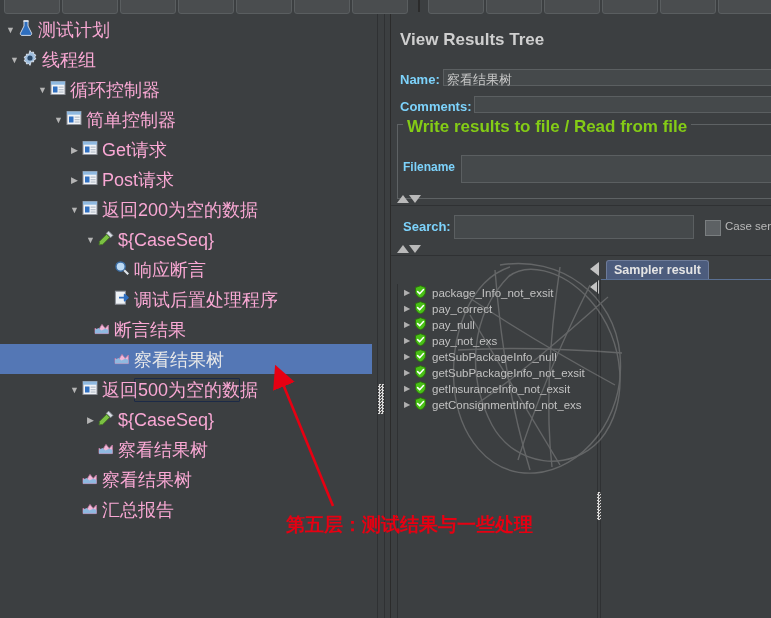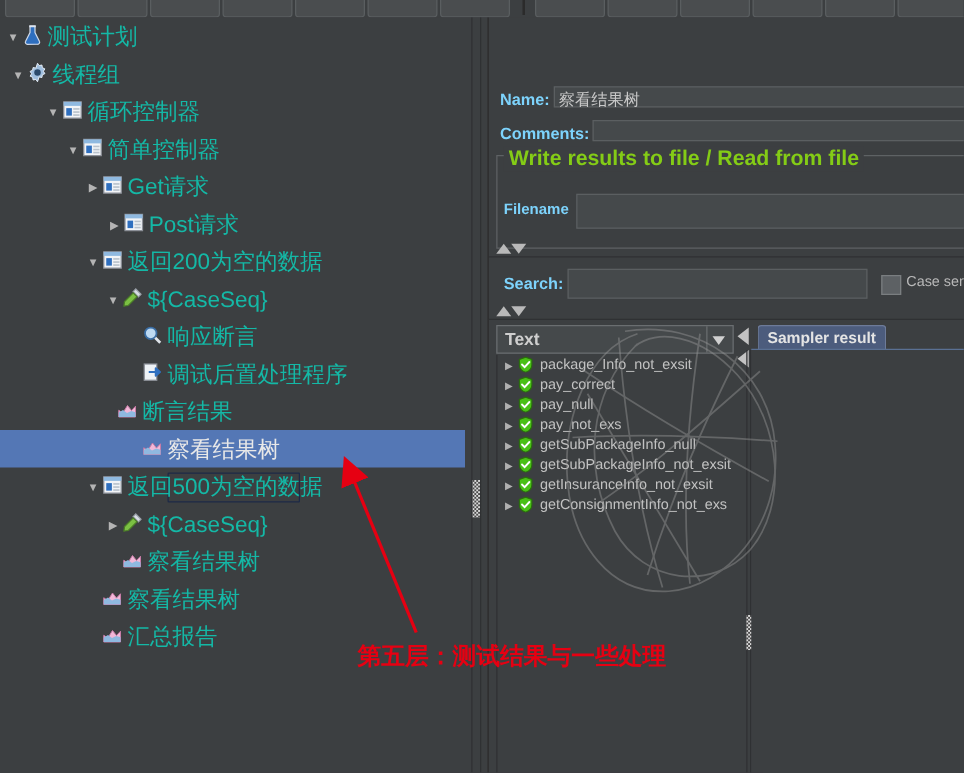--- a/index.html
+++ b/index.html
@@ -17,21 +17,21 @@
   
   #left-panel{position:absolute;left:0;top:14px;width:372px;height:604px;
               background:#3c3f41;overflow:hidden;}
   #tree{position:absolute;left:0;top:0;width:372px;height:604px;}
   .node{position:relative;height:30px;line-height:30px;white-space:nowrap;}
   .node .twisty{display:inline-block;width:13px;text-align:center;color:#b4b4b4;
                 font-size:9px;vertical-align:middle;}
   .node .twisty.empty{visibility:hidden;}
   .node .ico{display:inline-block;width:18px;height:18px;vertical-align:-4px;
              margin-right:3px;position:relative;}
-  .node .lbl{font-size:18px;color:#14b8a6;vertical-align:middle;letter-spacing:0px;}
+  .node .lbl{font-size:18px;color:#f9a8d4;vertical-align:middle;letter-spacing:0px;}
   .node.selected{background:#5477b5;}
   .node.selected .lbl{color:#e8e8e8;}
   .sel-box{position:absolute;border:1px solid #1c2a47;border-radius:1px;
            pointer-events:none;}
 
   
   #splitter{position:absolute;left:372px;top:14px;width:18px;height:604px;
             background:#3c3f41;}
   #splitter .line{position:absolute;left:5px;top:0;width:1px;height:604px;background:#2f3133;}
   #splitter .line2{position:absolute;left:12px;top:0;width:1px;height:604px;background:#2f3133;}
@@ -159,21 +159,21 @@
             <rect x="9.6" y="12.4" width="5" height="1.3" fill="#b9c2cc"></rect>
           </svg></span><span class="lbl">简单控制器</span></div>
       <div class="node" style="padding-left: 68px;"><span class="twisty">▶</span><span class="ico"><svg width="18" height="18" viewBox="0 0 18 18">
             <rect x="2" y="2.5" width="14" height="13" fill="#f2f4f7" stroke="#8d9199"></rect>
             <rect x="2" y="2.5" width="14" height="3.2" fill="#8fb9e0"></rect>
             <rect x="4" y="7.5" width="4.5" height="6" fill="#2f6fbf"></rect>
             <rect x="9.6" y="7.5" width="5" height="1.3" fill="#b9c2cc"></rect>
             <rect x="9.6" y="10" width="5" height="1.3" fill="#b9c2cc"></rect>
             <rect x="9.6" y="12.4" width="5" height="1.3" fill="#b9c2cc"></rect>
           </svg></span><span class="lbl">Get请求</span></div>
-      <div class="node" style="padding-left: 68px; margin-left: 17px;"><span class="twisty">▶</span><span class="ico"><svg width="18" height="18" viewBox="0 0 18 18">
+      <div class="node" style="padding-left: 68px;"><span class="twisty">▶</span><span class="ico"><svg width="18" height="18" viewBox="0 0 18 18">
             <rect x="2" y="2.5" width="14" height="13" fill="#f2f4f7" stroke="#8d9199"></rect>
             <rect x="2" y="2.5" width="14" height="3.2" fill="#8fb9e0"></rect>
             <rect x="4" y="7.5" width="4.5" height="6" fill="#2f6fbf"></rect>
             <rect x="9.6" y="7.5" width="5" height="1.3" fill="#b9c2cc"></rect>
             <rect x="9.6" y="10" width="5" height="1.3" fill="#b9c2cc"></rect>
             <rect x="9.6" y="12.4" width="5" height="1.3" fill="#b9c2cc"></rect>
           </svg></span><span class="lbl">Post请求</span></div>
       <div class="node" style="padding-left: 68px;"><span class="twisty">▼</span><span class="ico"><svg width="18" height="18" viewBox="0 0 18 18">
             <rect x="2" y="2.5" width="14" height="13" fill="#f2f4f7" stroke="#8d9199"></rect>
             <rect x="2" y="2.5" width="14" height="3.2" fill="#8fb9e0"></rect>
@@ -231,20 +231,21 @@
 </div>
 
 <div id="splitter">
   <div class="line"></div>
   <div class="line2"></div>
   <div class="grip"></div>
 </div>
 
 <div id="right-panel">
 
+  <div id="rp-title">View Results Tree</div>
 
   <div class="fieldrow" style="left:9px;top:58px;">
     <span class="flabel">Name:</span>
   </div>
   <div class="finput" style="position:absolute;left:52px;top:55px;width:329px;">察看结果树</div>
 
   <div class="fieldrow" style="left:9px;top:85px;">
     <span class="flabel">Comments:</span>
   </div>
   <div class="finput" style="position:absolute;left:83px;top:82px;width:298px;"></div>
@@ -267,26 +268,20 @@
     <span style="position:absolute;left:328px;top:10px;font-size:11.5px;color:#b9b9b9;white-space:nowrap;">Case sensitive</span>
   </div>
 
   <div class="splitknob" style="left:6px;top:230px;">
     <div class="t1"></div>
     <div class="t2"></div>
   </div>
   <div class="hsplit-line" style="top:241px;"></div>
 
   <div id="results-wrap">
-    <div id="combo">
-      <span class="cval">Text</span>
-      <span class="carrow">
-          <i></i>
-        </span>
-    </div>
     <div id="list">
         <div class="ritem"><span class="rtw">▶</span><span class="shield"><svg width="13" height="13" viewBox="0 0 13 13">
               <path d="M6.5 .7l5 1.8v4.2c0 3-2.2 5.2-5 6.1-2.8-.9-5-3.1-5-6.1V2.5z" fill="#49c016" stroke="#2a6f0c" stroke-width=".9"></path>
               <path d="M3.6 6.6l2.1 2.1 3.8-4.1" fill="none" stroke="#ffffff" stroke-width="1.5" stroke-linecap="round"></path>
             </svg></span><span class="rlbl">package_Info_not_exsit</span></div>
         <div class="ritem"><span class="rtw">▶</span><span class="shield"><svg width="13" height="13" viewBox="0 0 13 13">
               <path d="M6.5 .7l5 1.8v4.2c0 3-2.2 5.2-5 6.1-2.8-.9-5-3.1-5-6.1V2.5z" fill="#49c016" stroke="#2a6f0c" stroke-width=".9"></path>
               <path d="M3.6 6.6l2.1 2.1 3.8-4.1" fill="none" stroke="#ffffff" stroke-width="1.5" stroke-linecap="round"></path>
             </svg></span><span class="rlbl">pay_correct</span></div>
         <div class="ritem"><span class="rtw">▶</span><span class="shield"><svg width="13" height="13" viewBox="0 0 13 13">

